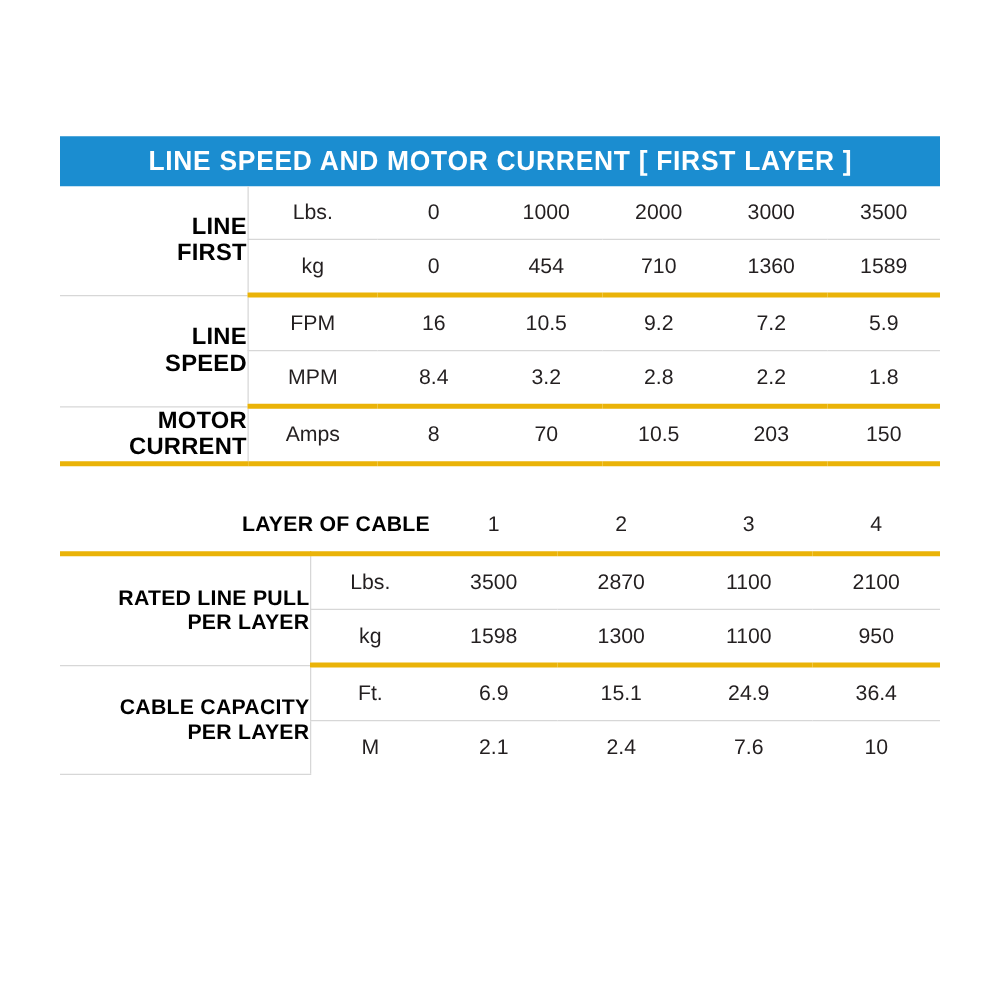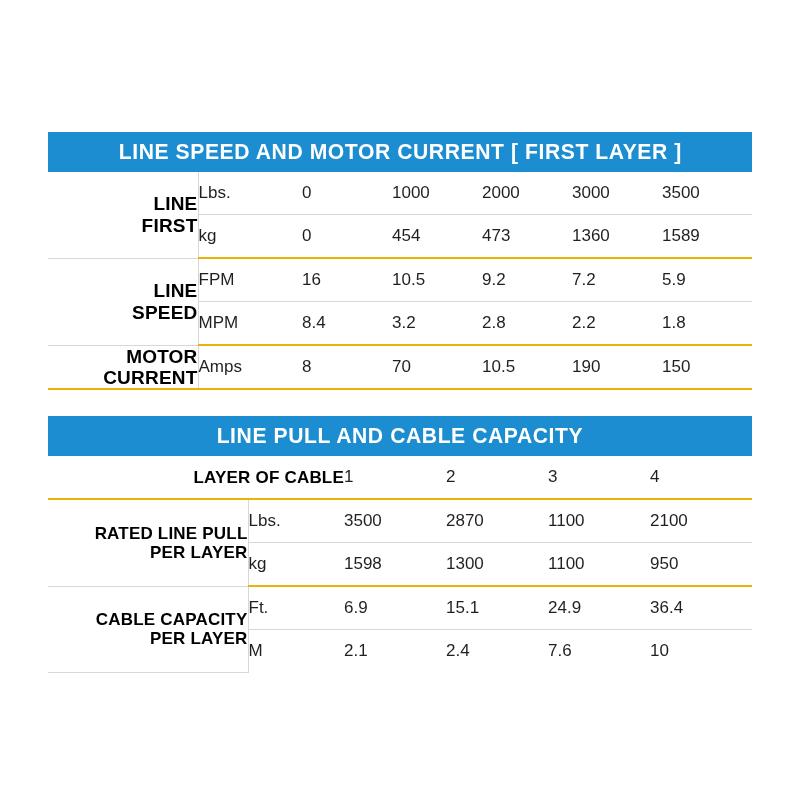--- a/index.html
+++ b/index.html
@@ -14,21 +14,21 @@
   .sheet {
     position: relative;
     width: 800px;
     height: 800px;
     box-sizing: border-box;
   }
 
   .tables-wrap {
     position: absolute;
     left: 48px;
-    top: 132px;
+    top: 109px;
     width: 704px;
   }
 
   
   .banner {
     background: #1b8dd0;
     color: #ffffff;
     text-align: center;
     font-weight: bold;
     font-size: 22px;
@@ -46,20 +46,21 @@
   
   table {
     border-collapse: collapse;
     width: 100%;
     table-layout: fixed;
   }
 
   td {
     font-size: 17px;
     color: #231f20;
+    text-align: center;
     vertical-align: middle;
     padding: 0;
     height: 42px;
   }
 
   .rowlabel {
     text-align: right;
     font-weight: bold;
     font-size: 19px;
     letter-spacing: 0.2px;
@@ -69,21 +70,21 @@
   }
   .rowlabel .l2 { display: block; }
 
   .unit {
     color: #231f20;
     font-size: 17px;
   }
 
   
   .hl-thin td { border-bottom: 1px solid #d7d7d7; }
-  .hl-thick td { border-bottom: 2px solid #eab308; }
+  .hl-thick td { border-bottom: 4px solid #eab308; }
 
   .pad-left-cell { width: 150px; }
   .unit-cell { width: 104px; }
 
   
   .vdiv { border-left: 1px solid #d7d7d7; }
 
   .gap { height: 26px; }
 
   
@@ -123,21 +124,21 @@
           <td>0</td>
           <td>1000</td>
           <td>2000</td>
           <td>3000</td>
           <td>3500</td>
         </tr>
         <tr class="hl-thick">
           <td class="unit vdiv">kg</td>
           <td>0</td>
           <td>454</td>
-          <td>473</td>
+          <td>710</td>
           <td>1360</td>
           <td>1589</td>
         </tr>
 
         <tr class="hl-thin">
           <td class="rowlabel" rowspan="2">
             <span class="l1">LINE</span>
             <span class="l2">SPEED</span>
           </td>
           <td class="unit vdiv">FPM</td>
@@ -158,31 +159,28 @@
 
         <tr class="hl-thick">
           <td class="rowlabel">
             <span class="l1">MOTOR</span>
             <span class="l2">CURRENT</span>
           </td>
           <td class="unit vdiv">Amps</td>
           <td>8</td>
           <td>70</td>
           <td>10.5</td>
-          <td>190</td>
+          <td>203</td>
           <td>150</td>
         </tr>
       </tbody>
     </table>
 
     <div class="gap"></div>
 
-    <div class="banner">
-      <span>LINE PULL AND CABLE CAPACITY</span>
-    </div>
 
     <table class="t2">
       <colgroup>
         <col class="pad-left-cell">
         <col class="unit-cell">
         <col>
           <col>
           <col>
           <col>
       </colgroup>

